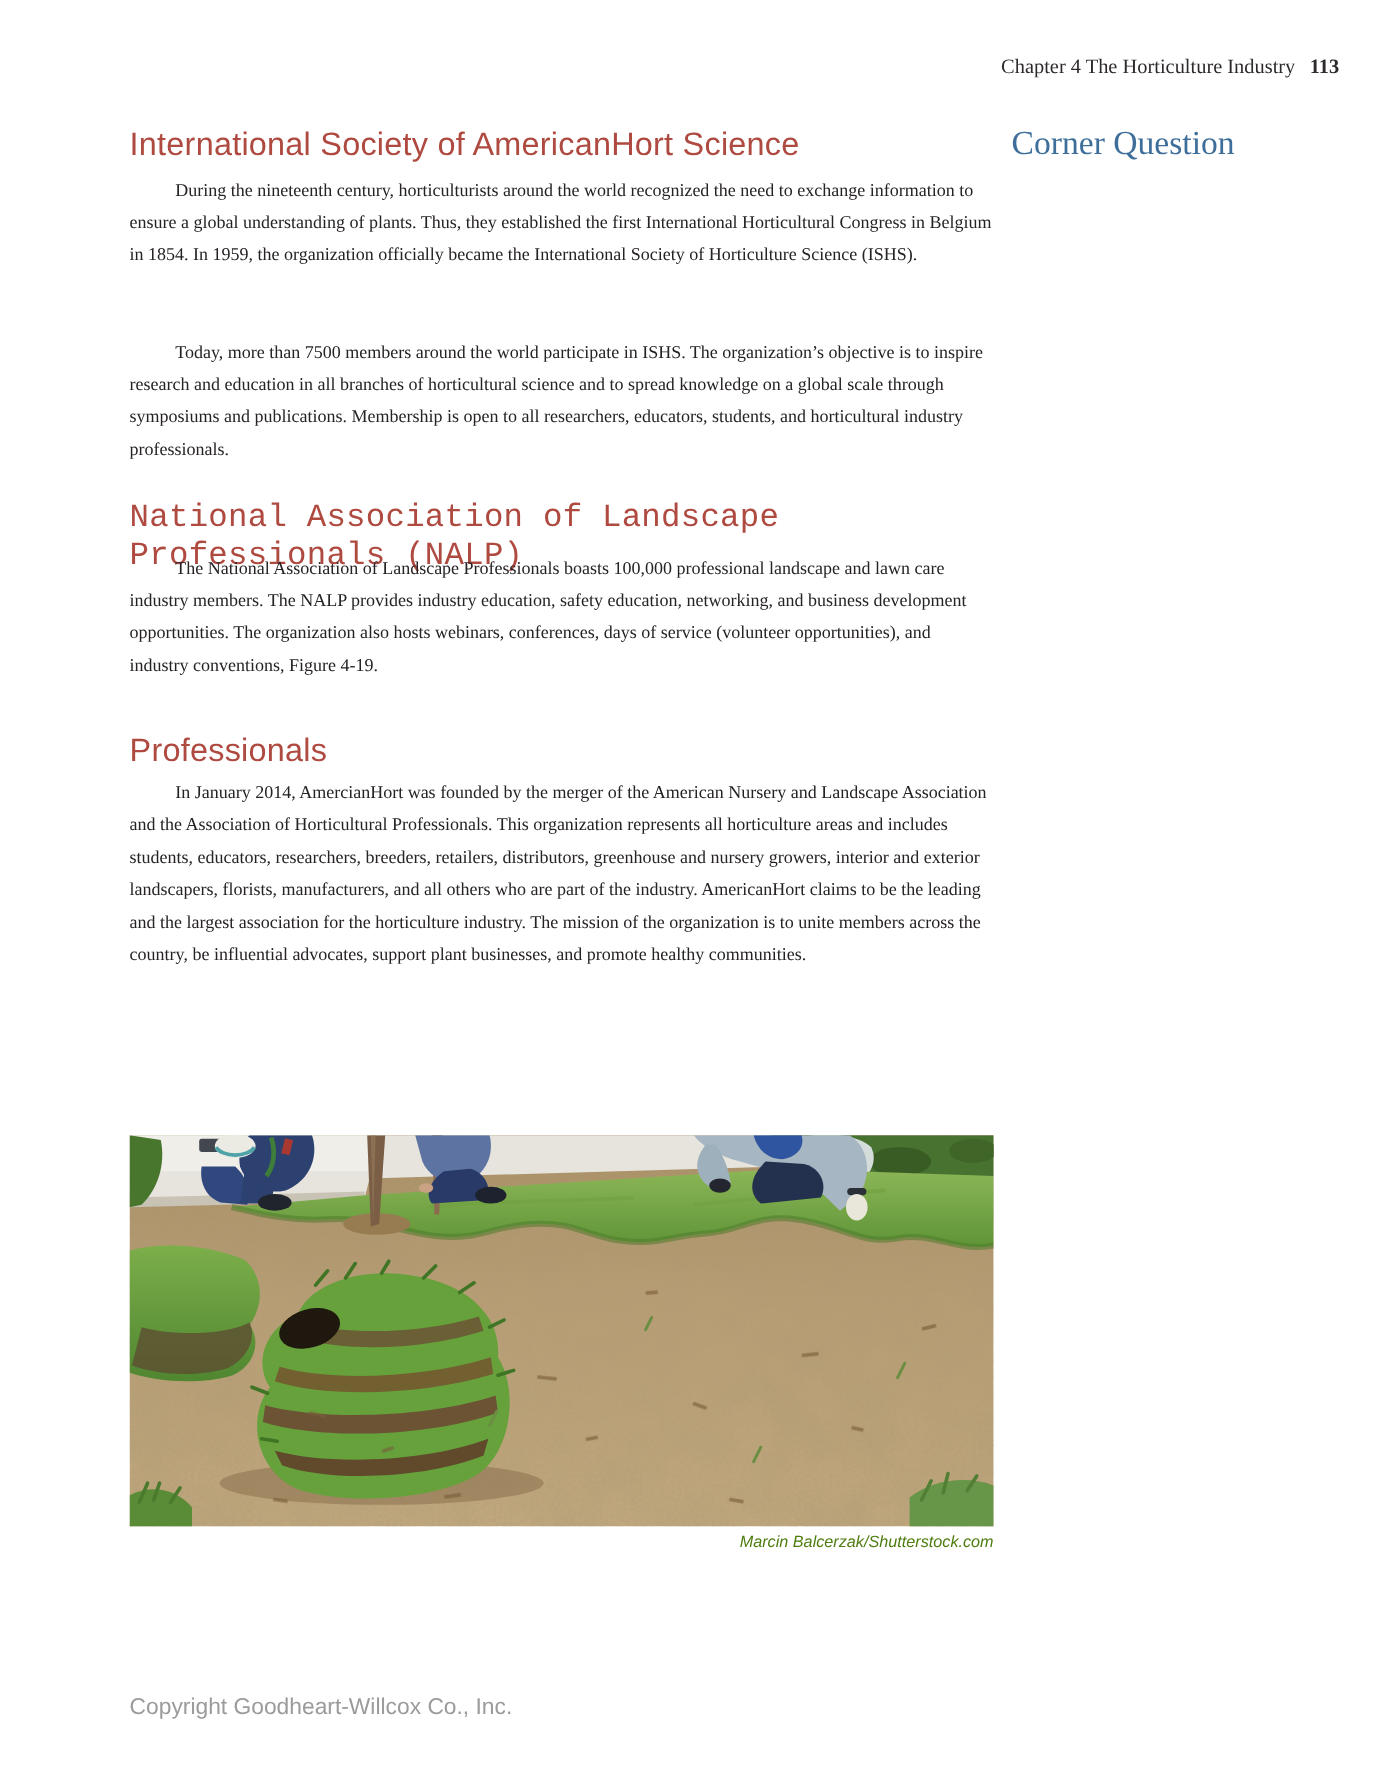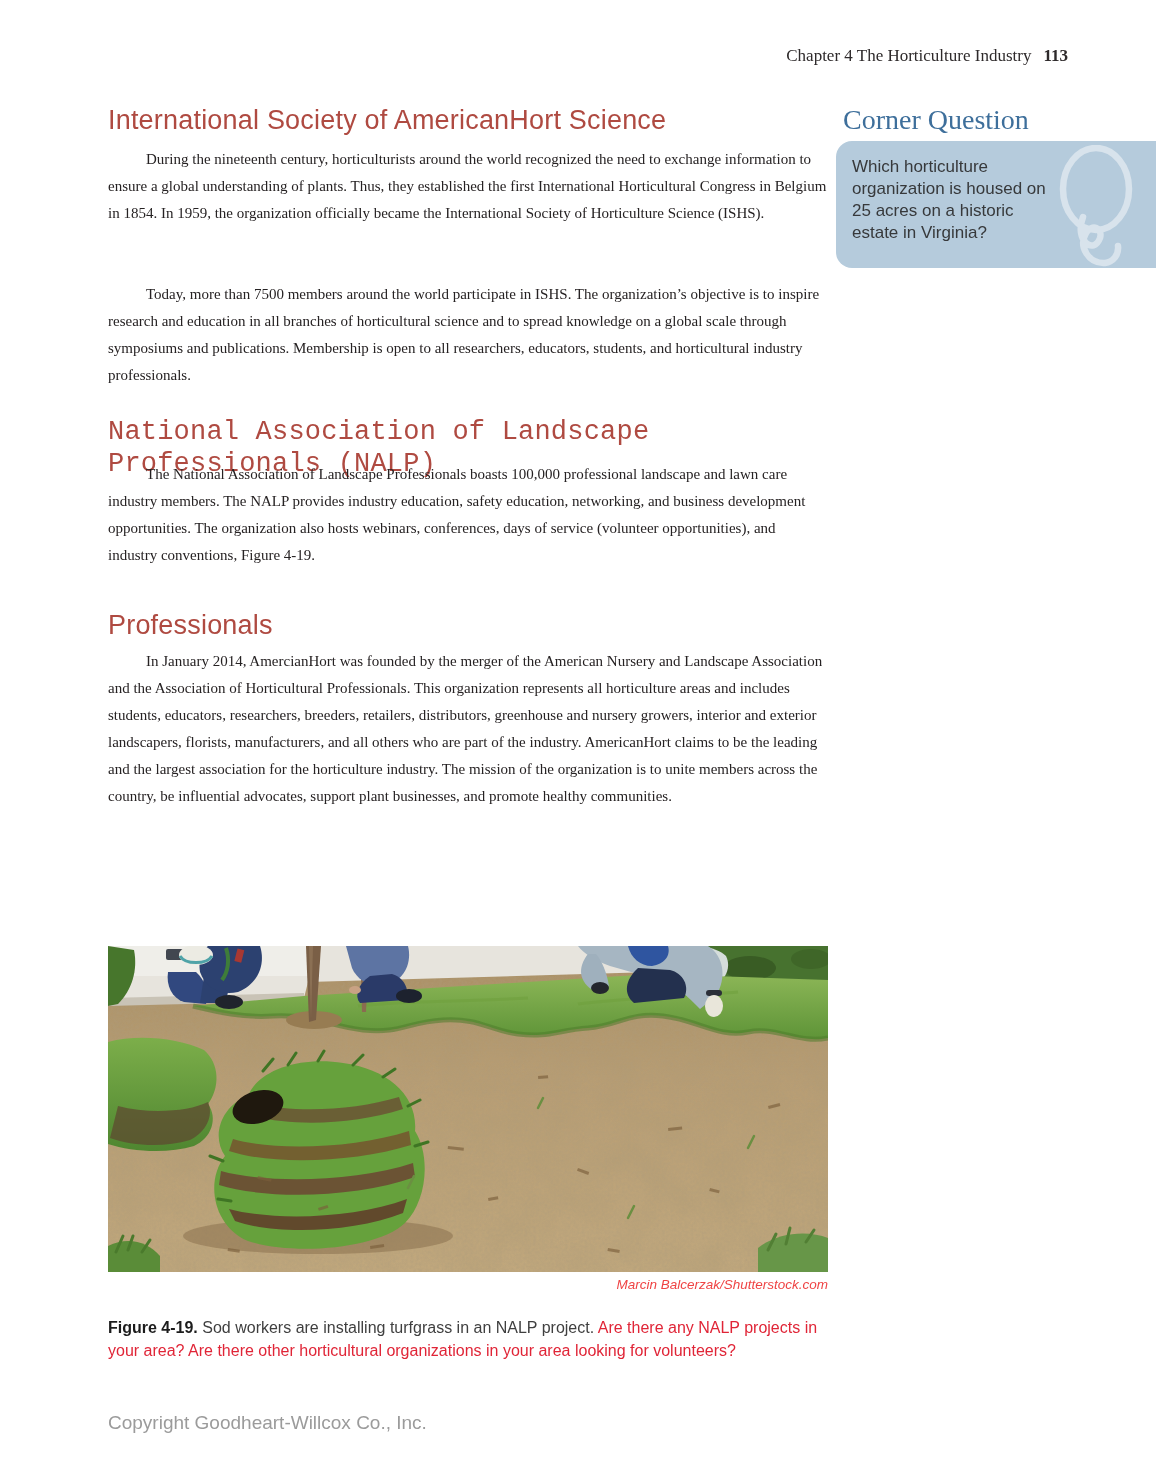--- a/index.html
+++ b/index.html
@@ -1,21 +1,21 @@
 <!DOCTYPE html>
 <html><head>
 <meta charset="utf-8">
 <style>
   html,body{margin:0;padding:0;background:#ffffff;}
   .page{position:relative;width:1156px;height:1479px;background:#ffffff;overflow:hidden;
         font-family:"Liberation Serif",serif;color:#262223;}
 
   
   .running-head{position:absolute;top:46px;left:0;width:1068px;text-align:right;
-        font-size:17px;color:#2e2a2b;}
+        font-size:17px;color:#2e2a2b;padding-left:48px;}
   .running-head .pgnum{font-weight:bold;margin-left:12px;}
   .sec-heading{position:absolute;left:108px;width:740px;margin:0;
         font-family:"Liberation Sans",sans-serif;font-weight:400;
         font-size:27px;line-height:32px;color:#af4a41;letter-spacing:.2px;}
   .body-par{position:absolute;left:108px;width:720px;margin:0;
         font-size:15px;line-height:27px;color:#262223;text-indent:38px;text-align:left;}
   .body-par .figref{font-weight:normal;}
 
   
   .cq-heading{position:absolute;left:843px;top:104px;margin:0;width:300px;
@@ -25,21 +25,21 @@
         background:#b5cbdc;border-radius:16px 0 0 16px;box-sizing:border-box;
         padding:15px 104px 12px 16px;}
   .cq-text{font-family:"Liberation Sans",sans-serif;font-size:17px;line-height:22px;
         color:#37393b;margin:0;}
   .cq-q{position:absolute;top:4px;right:14px;}
 
   
   .figure-photo{position:absolute;left:108px;top:946px;width:720px;height:326px;}
   .figure-credit{position:absolute;left:108px;top:1277px;width:720px;text-align:right;
         font-family:"Liberation Sans",sans-serif;font-style:italic;
-        font-size:13.5px;color:#ef4444;}
+        font-size:13.5px;color:#4d7c0f;}
   .figure-caption{position:absolute;left:108px;top:1300px;width:724px;
         font-family:"Liberation Sans",sans-serif;font-size:16px;line-height:23px;}
   .figure-caption .cap-label{font-weight:bold;color:#1c1c1c;}
   .figure-caption .cap-text{color:#3f3f3f;}
   .figure-caption .cap-question{color:#e02537;}
 
   
   .page-footer{position:absolute;left:108px;top:1412px;
         font-family:"Liberation Sans",sans-serif;font-size:19px;color:#9b9b9b;}
 </style>
@@ -50,27 +50,20 @@
 
   <div class="running-head">
     <span>Chapter 4  The Horticulture Industry</span><span class="pgnum">113</span>
   </div>
 
   <h2 class="sec-heading" style="top:104px;">International Society of AmericanHort Science</h2>
   <p class="body-par" style="top:146px;">During the nineteenth century, horticulturists around the world recognized the need to exchange information to ensure a global understanding of plants. Thus, they established the first International Horticultural Congress in Belgium in 1854. In 1959, the organization officially became the International Society of Horticulture Science (ISHS).</p>
   <p class="body-par" style="top:281px;">Today, more than 7500 members around the world participate in ISHS. The organization’s objective is to inspire research and education in all branches of horticultural science and to spread knowledge on a global scale through symposiums and publications. Membership is open to all researchers, educators, students, and horticultural industry professionals.</p>
 
   <h2 class="cq-heading">Corner Question</h2>
-  <div class="cq-box">
-    <p class="cq-text">Which horticulture organization is housed on 25 acres on a historic estate in Virginia?</p>
-    <svg class="cq-q" width="92" height="122" viewBox="0 0 92 122">
-      <ellipse cx="46" cy="44" rx="33" ry="41" fill="none" stroke="#d8e3ec" stroke-width="6.5"></ellipse>
-      <path d="M33,72 C 24,96 44,110 50,93 C 53,83 42,78 36,88 C 28,102 39,119 55,118 C 63,117 69,110 68,101" fill="none" stroke="#d8e3ec" stroke-width="6.5" stroke-linecap="round"></path>
-    </svg>
-  </div>
 
   <h2 class="sec-heading" style="top:416px;font-family:Liberation Mono, monospace;">National Association of Landscape Professionals (NALP)</h2>
   <p class="body-par" style="top:461px;"><span>The National Association of Landscape Professionals boasts 100,000 professional landscape and lawn care industry members. The NALP provides industry education, safety education, networking, and business development opportunities. The organization also hosts webinars, conferences, days of service (volunteer opportunities), and industry conventions, </span><span class="figref">Figure 4-19</span><span>.</span></p>
 
   <h2 class="sec-heading" style="top:609px;">Professionals</h2>
   <p class="body-par" style="top:648px;">In January 2014, AmercianHort was founded by the merger of the American Nursery and Landscape Association and the Association of Horticultural Professionals. This organization represents all horticulture areas and includes students, educators, researchers, breeders, retailers, distributors, greenhouse and nursery growers, interior and exterior landscapers, florists, manufacturers, and all others who are part of the industry. AmericanHort claims to be the leading and the largest association for the horticulture industry. The mission of the organization is to unite members across the country, be influential advocates, support plant businesses, and promote healthy communities.</p>
 
   <svg class="figure-photo" width="720" height="326" viewBox="0 0 720 326" preserveAspectRatio="none">
     <defs>
       <linearGradient id="dirtg" x1="0" y1="0" x2="0" y2="1">
@@ -198,17 +191,16 @@
       <rect x="602" y="242" width="10" height="3" transform="rotate(14 602 242)"></rect>
       <rect x="660" y="160" width="12" height="3" transform="rotate(-14 660 160)"></rect>
       <rect x="120" y="302" width="12" height="3" transform="rotate(8 120 302)"></rect>
       <rect x="262" y="300" width="14" height="3" transform="rotate(-8 262 300)"></rect>
       <rect x="500" y="302" width="12" height="3" transform="rotate(10 500 302)"></rect>
       <rect x="430" y="130" width="10" height="3" transform="rotate(-4 430 130)"></rect>
     </g>
   </svg>
 
   <div class="figure-credit">Marcin Balcerzak/Shutterstock.com</div>
-  <p class="figure-caption"><span class="cap-label">Figure 4-19.</span> <span class="cap-text">Sod workers are installing turfgrass in an NALP project.</span> <span class="cap-question">Are there any NALP projects in your area? Are there other horticultural organizations in your area looking for volunteers?</span></p>
 
   <div class="page-footer">Copyright Goodheart-Willcox Co., Inc.</div>
 
 </div>
 
 </body></html>

